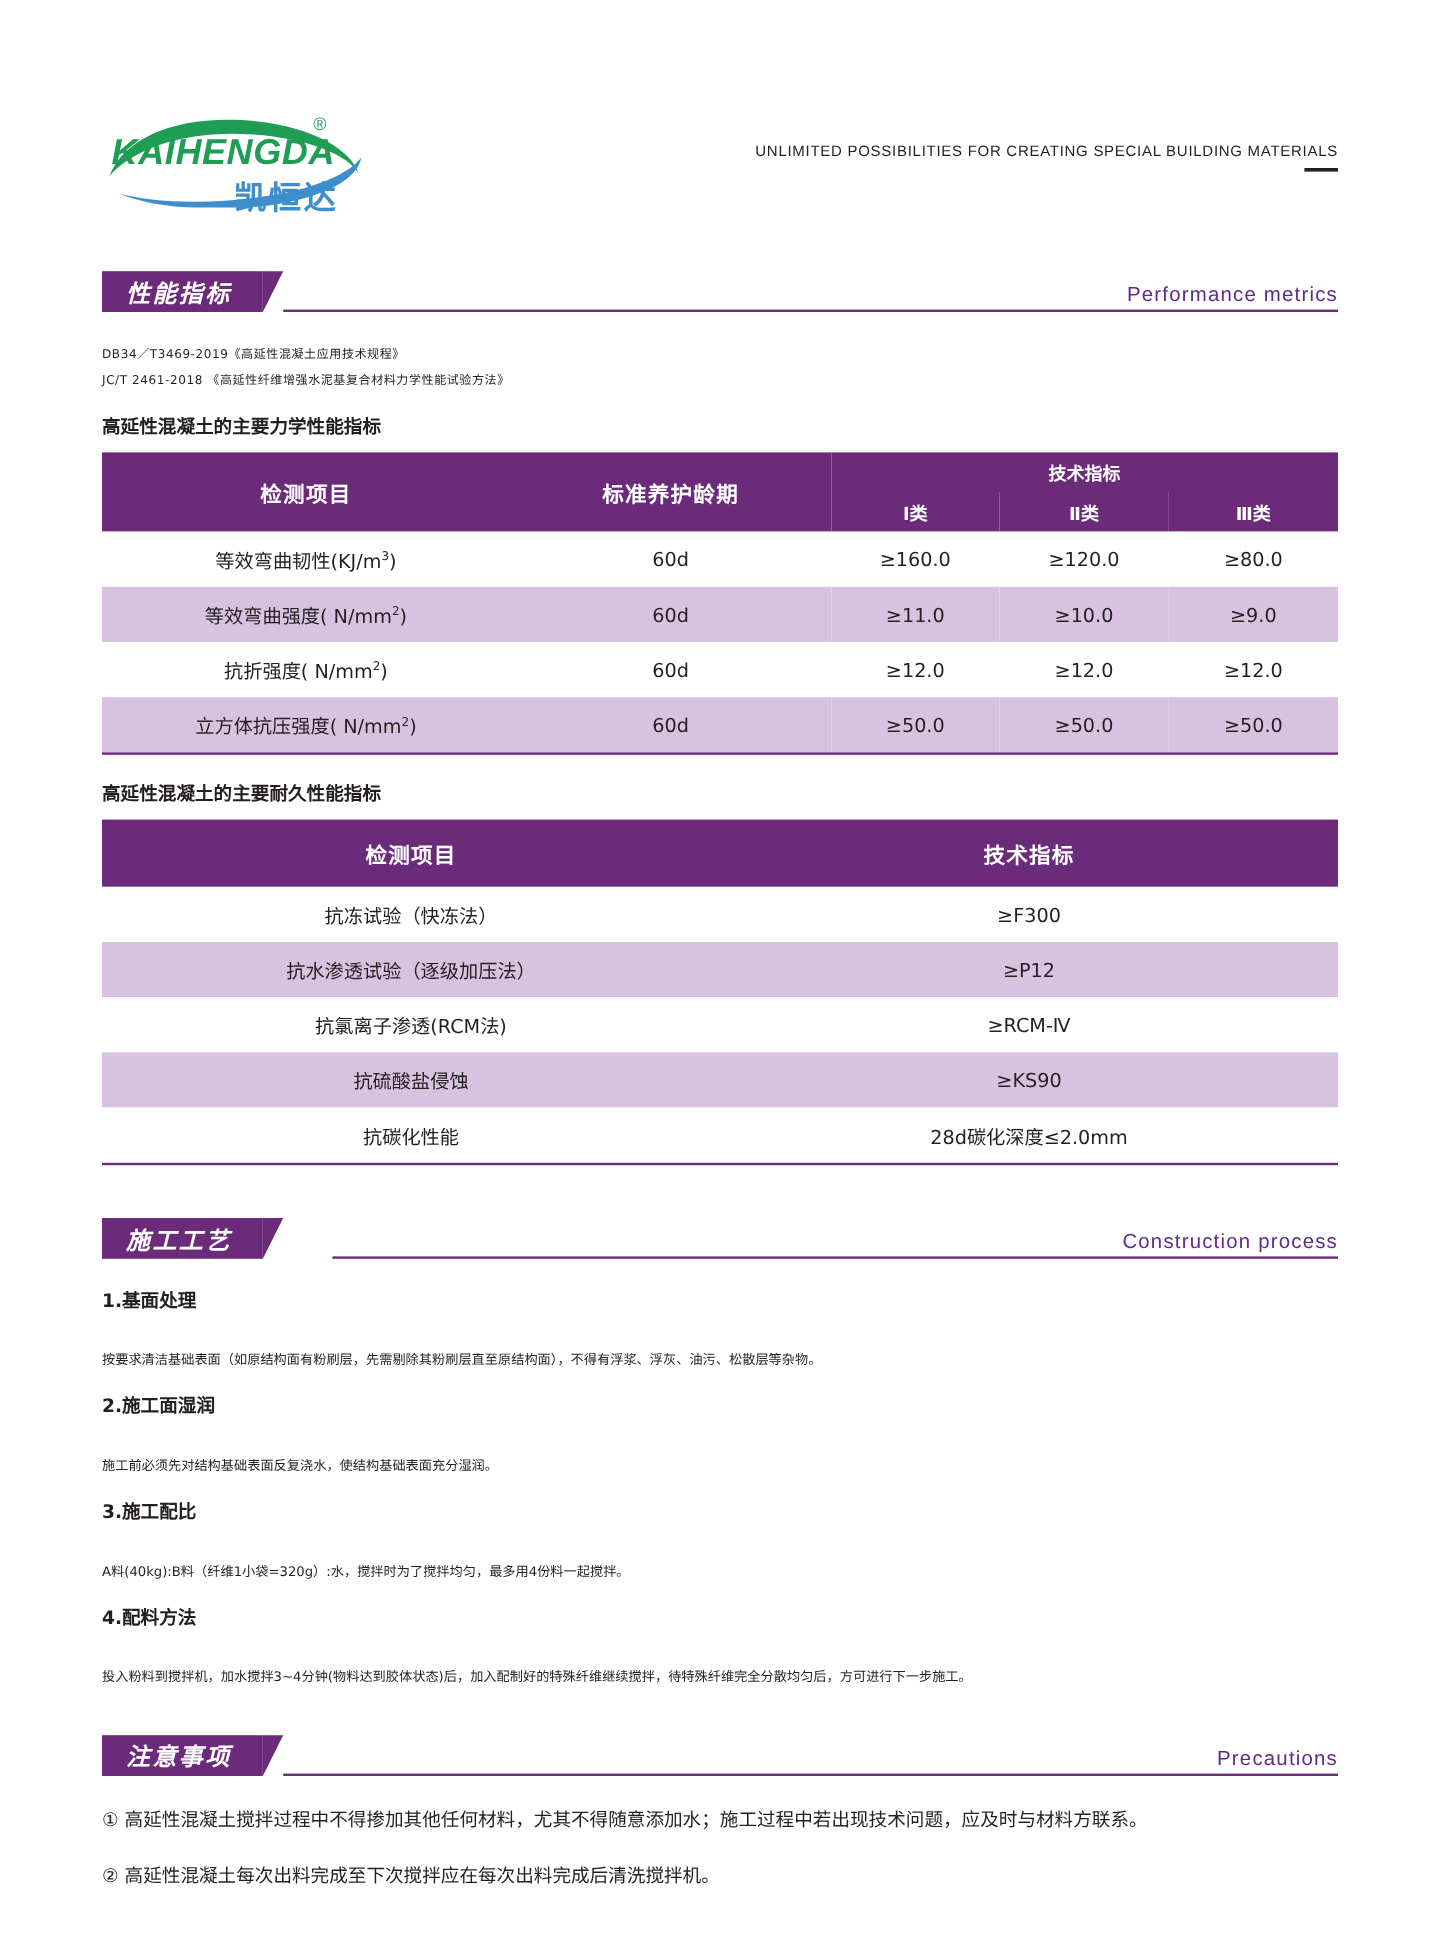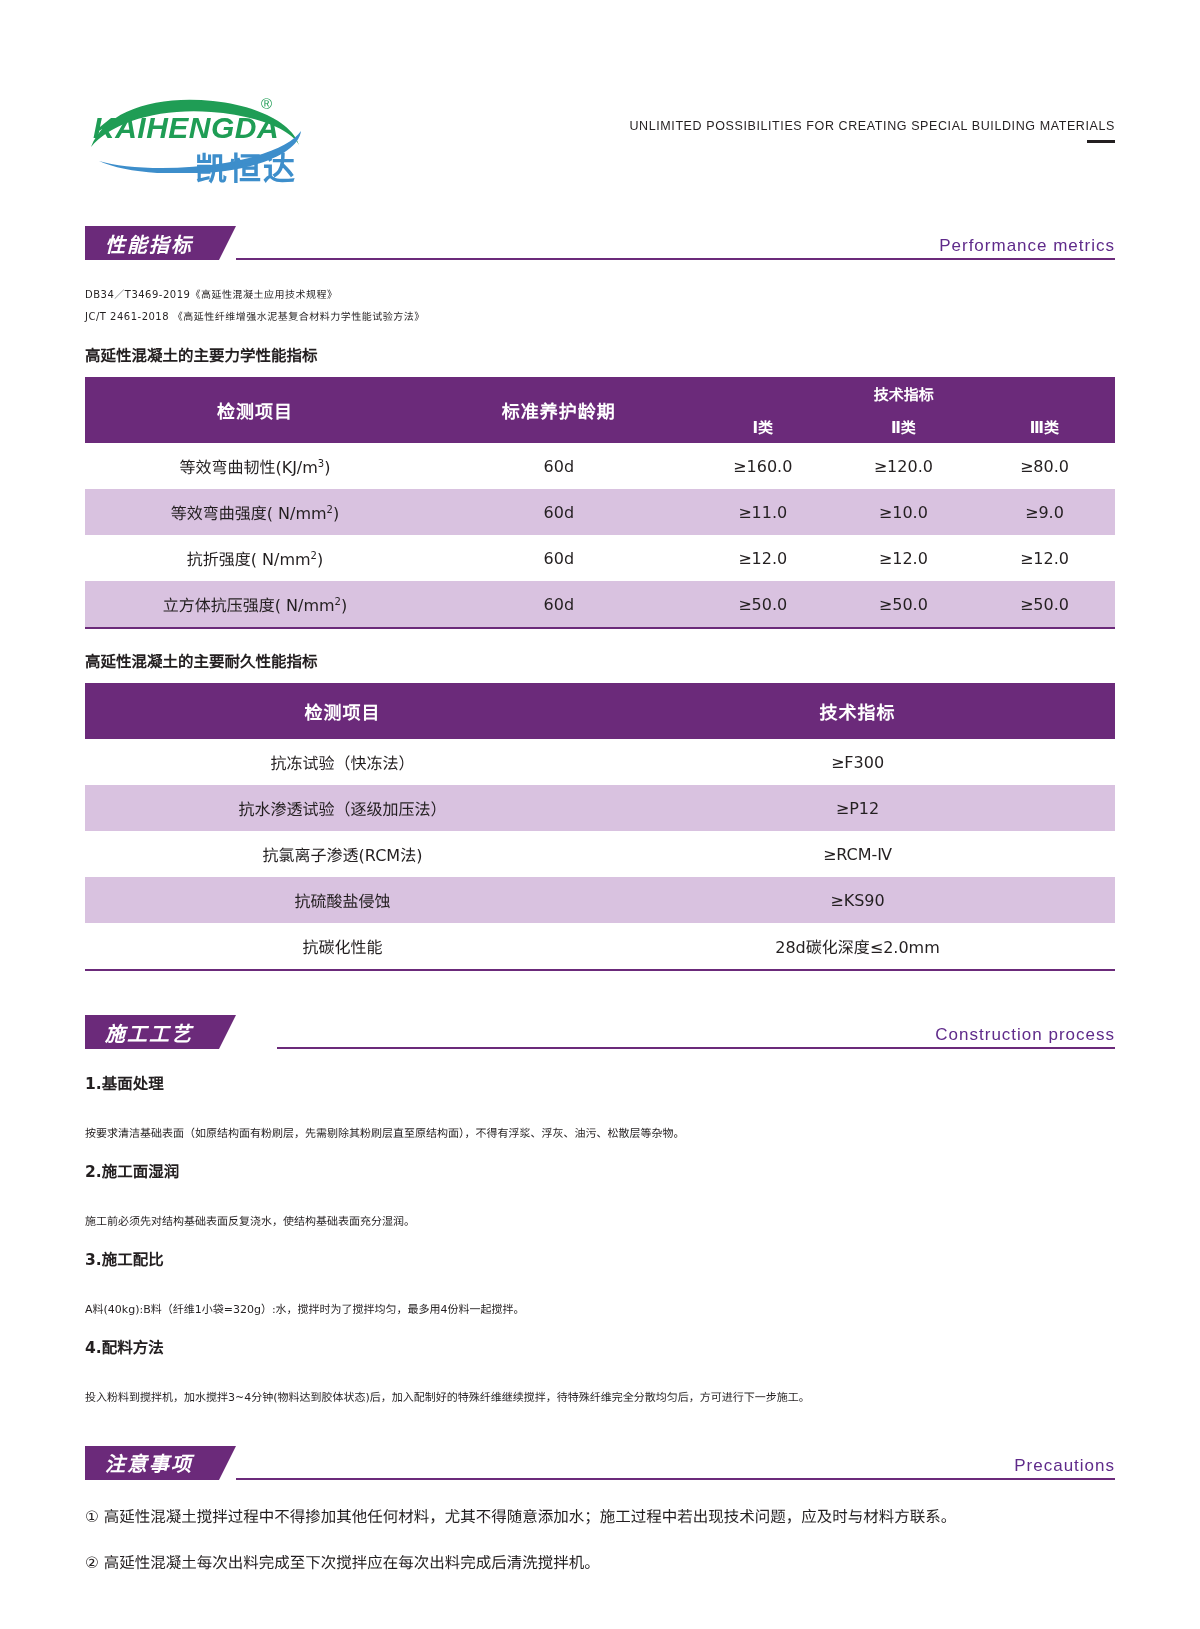--- a/index.html
+++ b/index.html
@@ -54,21 +54,21 @@
     letter-spacing: 0.5px;
     color: #1f9d55;
     white-space: nowrap;
   }
   .logo-text-cn {
     position: absolute;
     left: 110px;
     top: 60px;
     font-family: "DejaVu Sans", sans-serif;
     font-weight: bold;
-    font-size: 32px;
+    font-size: 27px;
     letter-spacing: 2px;
     color: #3d8ecb;
     white-space: nowrap;
   }
   .logo-r {
     position: absolute;
     left: 176px;
     top: 12px;
     font-size: 15px;
     color: #1f9d55;

